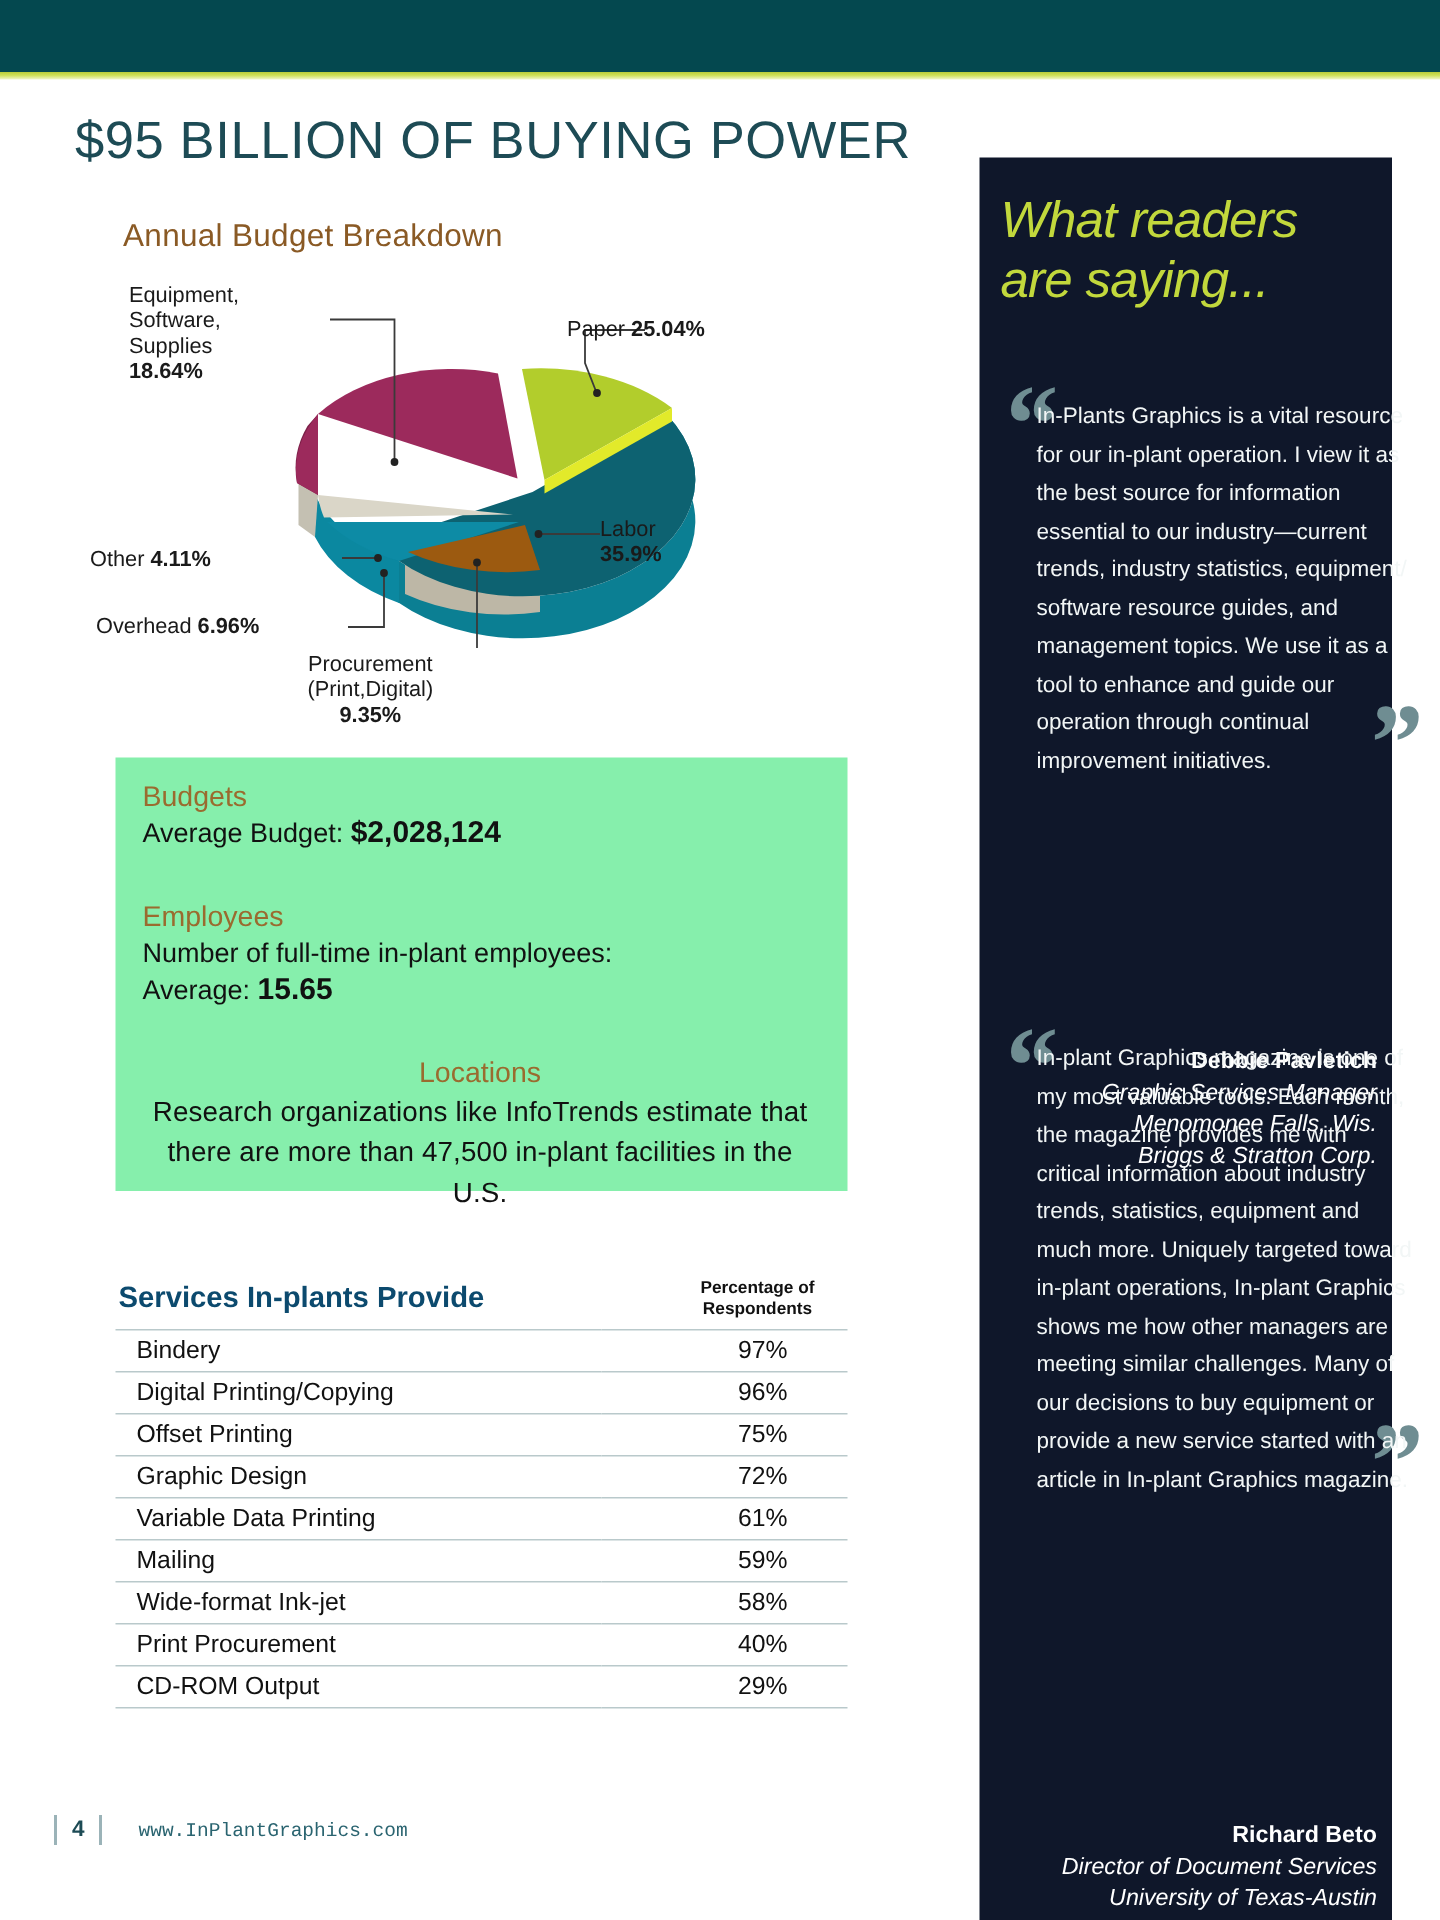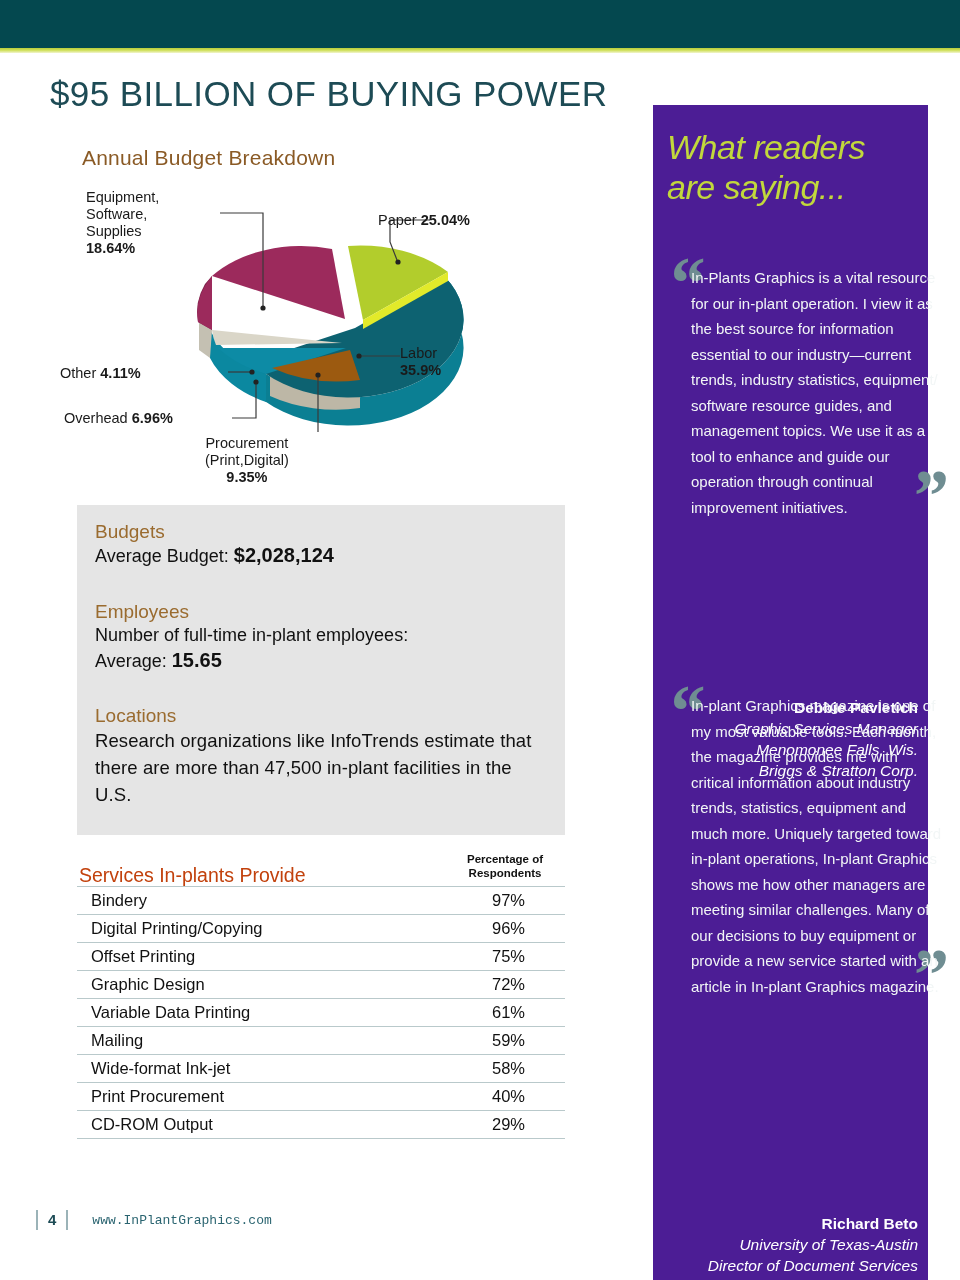--- a/index.html
+++ b/index.html
@@ -32,49 +32,49 @@
   .lbl{position:absolute;font-size:14.5px;color:#1a1a1a;line-height:17px;white-space:nowrap;}
   .lbl b{font-weight:bold;}
   .lbl-eq{left:26px;top:9px;}
   .lbl-paper{left:318px;top:32px;}
   .lbl-labor{left:340px;top:165px;}
   .lbl-other{left:0px;top:185px;}
   .lbl-over{left:4px;top:230px;}
   .lbl-proc{left:145px;top:255px;text-align:center;}
 
   
-  .stats-box{position:absolute;left:77px;top:505px;width:488px;height:330px;background:#e5e5e5;}
+  .stats-box{position:absolute;left:77px;top:505px;width:488px;height:289px;background:#86efac;}
   .stat-h{font-size:19px;color:#9a6b2f;font-weight:400;}
   .stat-b{font-size:18px;color:#111;line-height:25px;}
   .stat-b .big{font-weight:bold;font-size:20px;}
   .grp1{position:absolute;left:18px;top:16px;}
   .grp2{position:absolute;left:18px;top:96px;}
-  .grp3{position:absolute;left:18px;top:200px;}
+  .grp3{position:absolute;left:18px;top:200px;text-align:center;}
   .stat-b.loc{font-size:18.5px;line-height:27px;letter-spacing:.1px;}
 
   
   .svc{position:absolute;left:77px;top:852px;width:488px;}
   .svc-head{position:relative;height:32px;}
-  .svc-title{position:absolute;left:2px;top:12px;font-size:19.5px;color:#c2410c;font-weight:400;}
+  .svc-title{position:absolute;left:2px;top:2px;font-size:19.5px;color:#0c4a6e;font-weight:700;}
   .svc-col{position:absolute;right:0px;top:0px;text-align:center;width:120px;
      font-size:11.5px;font-weight:bold;line-height:14px;color:#111;}
   table.svc-tbl{border-collapse:collapse;width:100%;margin-top:2px;}
   table.svc-tbl td{font-size:16.5px;padding:4px 0 4px 14px;border-top:1.5px solid #b9c9cb;color:#111;}
   table.svc-tbl td.pct{text-align:right;padding-right:40px;width:110px;}
   table.svc-tbl tr:last-child td{border-bottom:1.5px solid #b9c9cb;}
   .svc-src{text-align:right;font-size:12.5px;color:#333;margin-top:4px;padding-right:4px;}
 
   
   .footer{position:absolute;left:36px;bottom:50px;display:flex;align-items:center;}
   .fnum{font-size:15px;font-weight:bold;color:#1d4b55;padding:0 10px;
         border-left:2px solid #9bb3b8;border-right:2px solid #9bb3b8;line-height:20px;}
   .furl{font-size:13px;color:#2a6470;margin-left:24px;font-family:Liberation Mono, monospace;}
 
   
-  .sidebar{position:absolute;left:653px;top:105px;width:275px;height:1175px;background:#4c1d95;}
+  .sidebar{position:absolute;left:653px;top:105px;width:275px;height:1175px;background:#0f172a;}
   .sb-head{position:absolute;left:14px;top:22px;width:280px;
      font-style:italic;font-size:34px;line-height:40px;color:#c2d83c;font-weight:300;letter-spacing:-.5px;}
   .quote-block{position:absolute;left:38px;width:252px;}
   .q1{top:160px;}
   .q2{top:588px;}
   .qmark{position:absolute;color:#6f8d92;font-size:74px;line-height:0;
     font-family:"Liberation Serif","DejaVu Serif",serif;font-style:italic;font-weight:bold;}
   .qopen{left:-24px;top:18px;}
   .qclose{right:-4px;bottom:24px;}
   .qtext{position:relative;font-size:15px;line-height:25.5px;color:#f2f6f6;z-index:2;}
@@ -276,16 +276,16 @@
   </div>
 
   <div class="quote-block q2">
     <span class="qmark qopen">“</span>
     <div class="qtext">In-plant Graphics magazine is one of my most valuable tools. Each month, the magazine provides me with critical information about industry trends, statistics, equipment and much more. Uniquely targeted toward in-plant operations, In-plant Graphics shows me how other managers are meeting similar challenges. Many of our decisions to buy equipment or provide a new service started with an article in In-plant Graphics magazine.</div>
     <span class="qmark qclose">”</span>
   </div>
 
   <div class="attrib a2">
     <div class="nm">Richard Beto</div>
+    <div>Director of Document Services</div>
     <div>University of Texas-Austin</div>
-    <div>Director of Document Services</div>
   </div>
 </div>
 
 </body></html>

